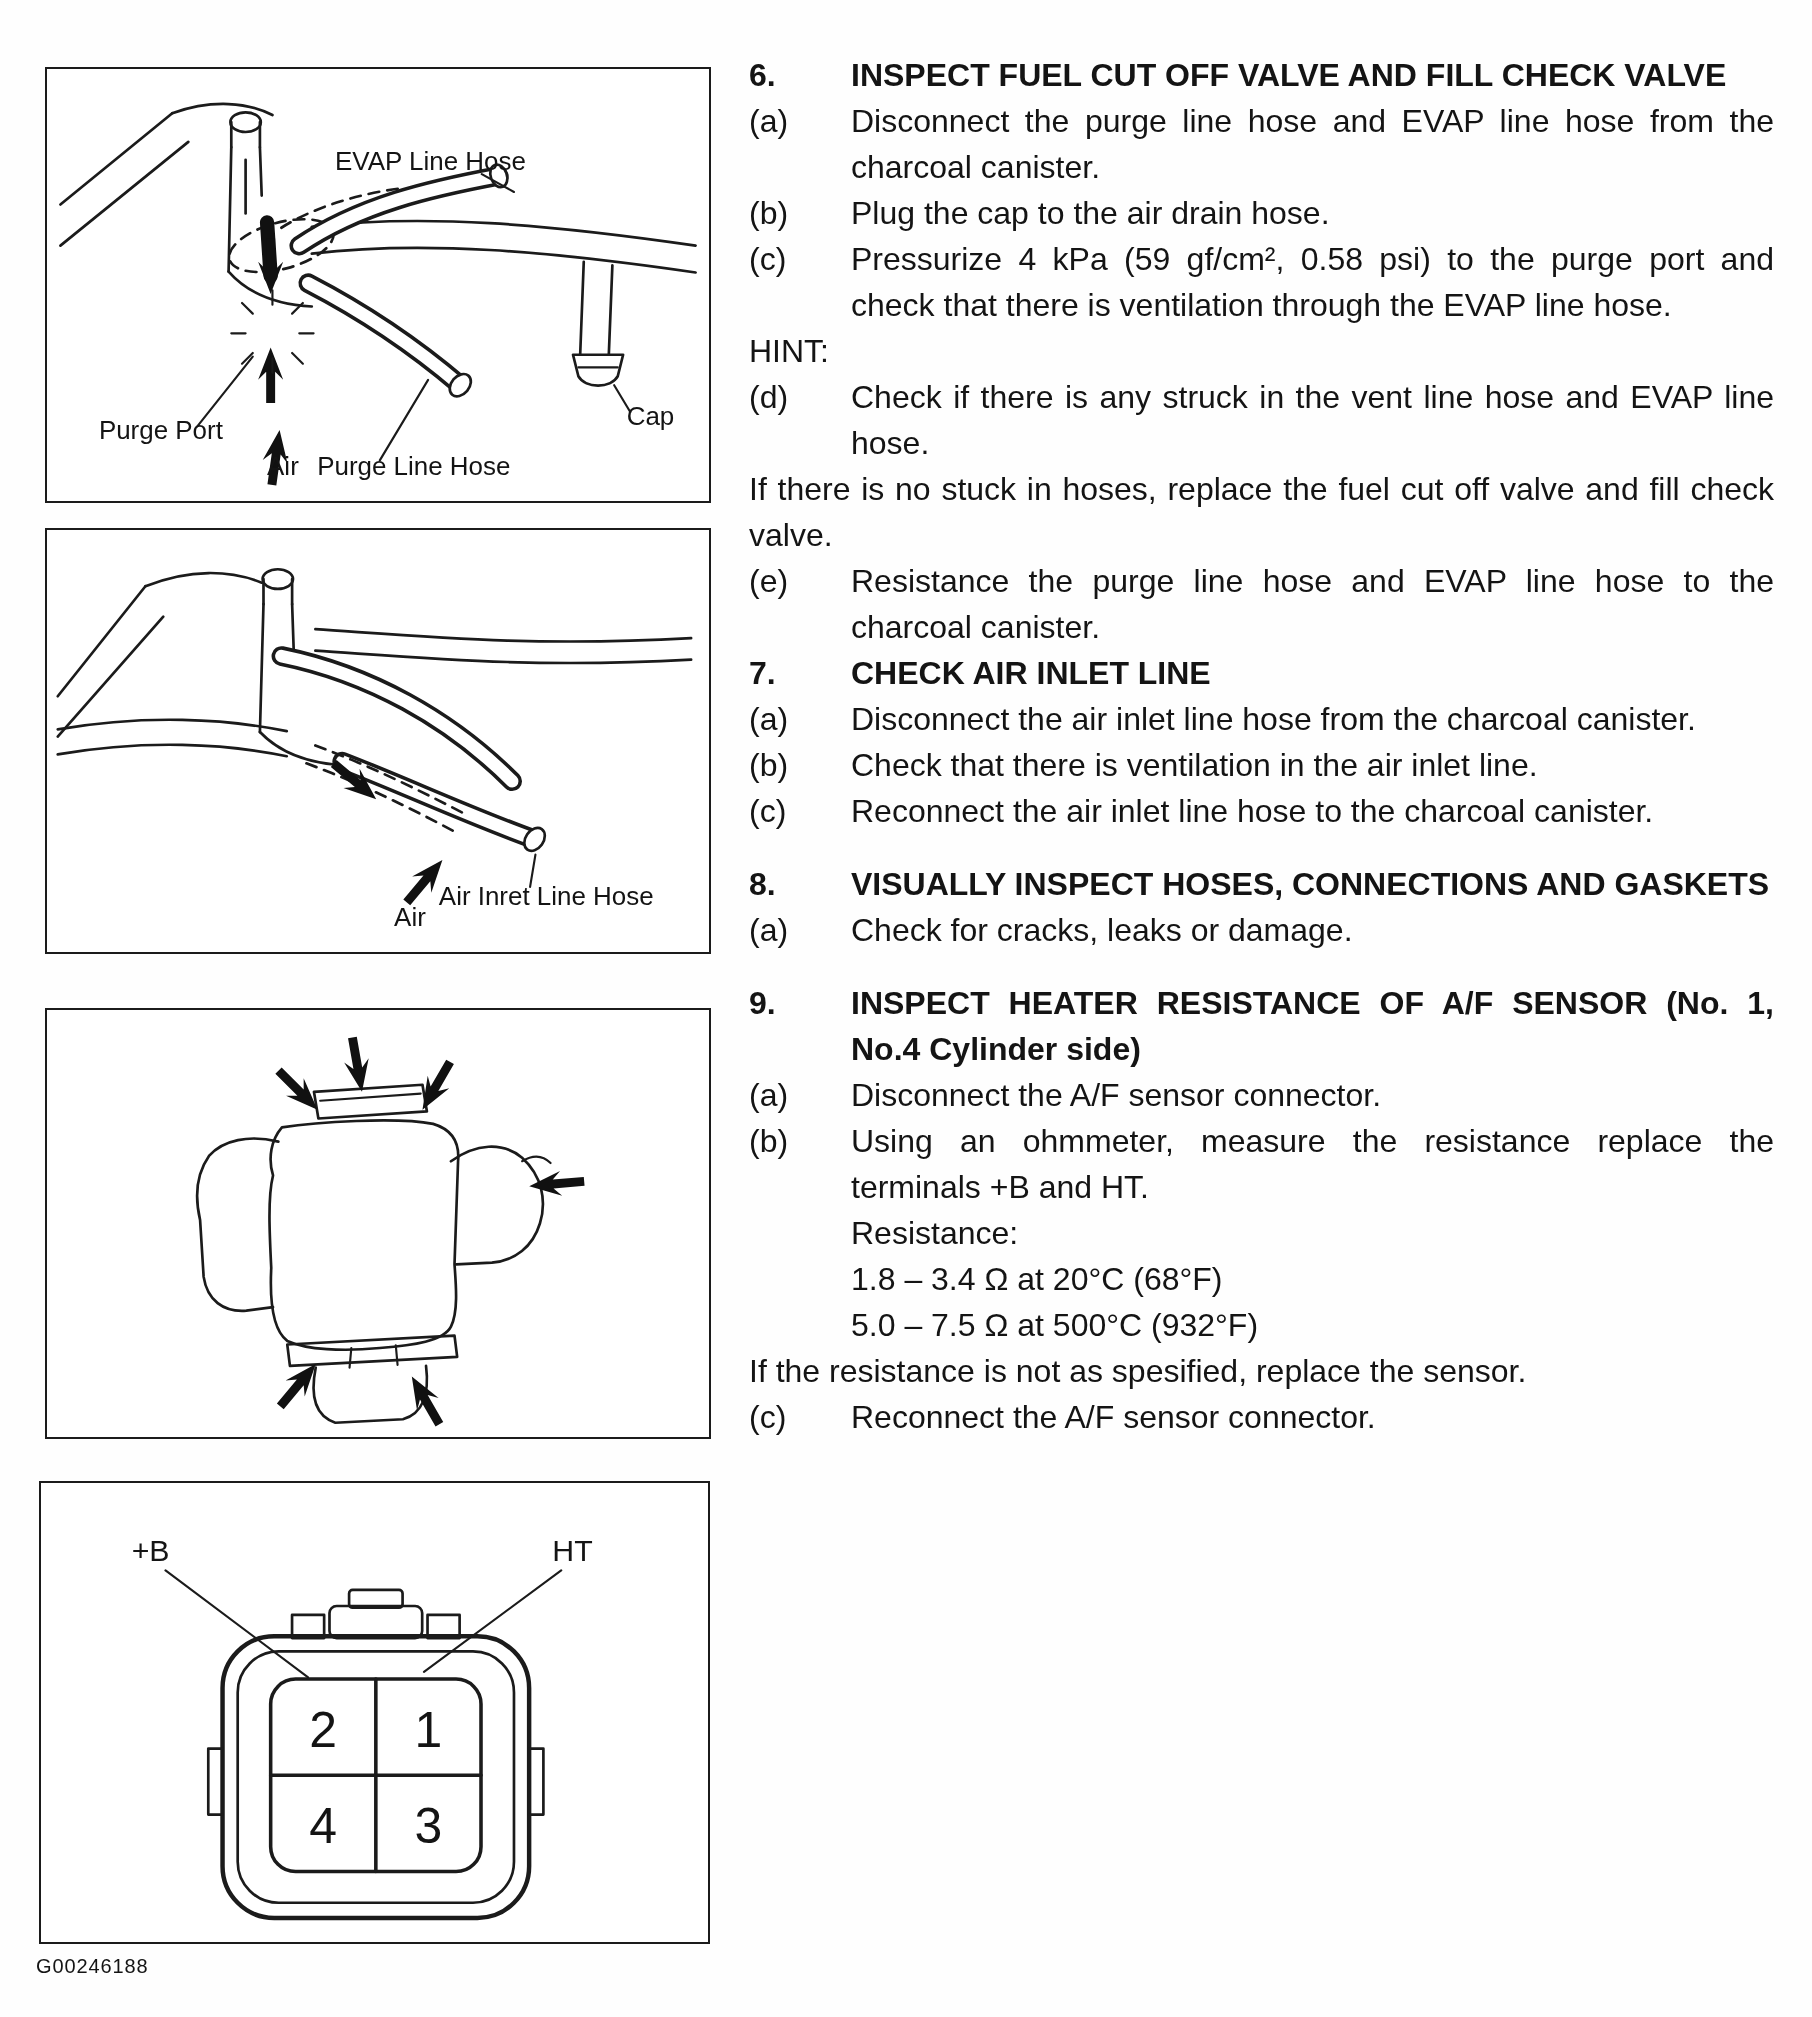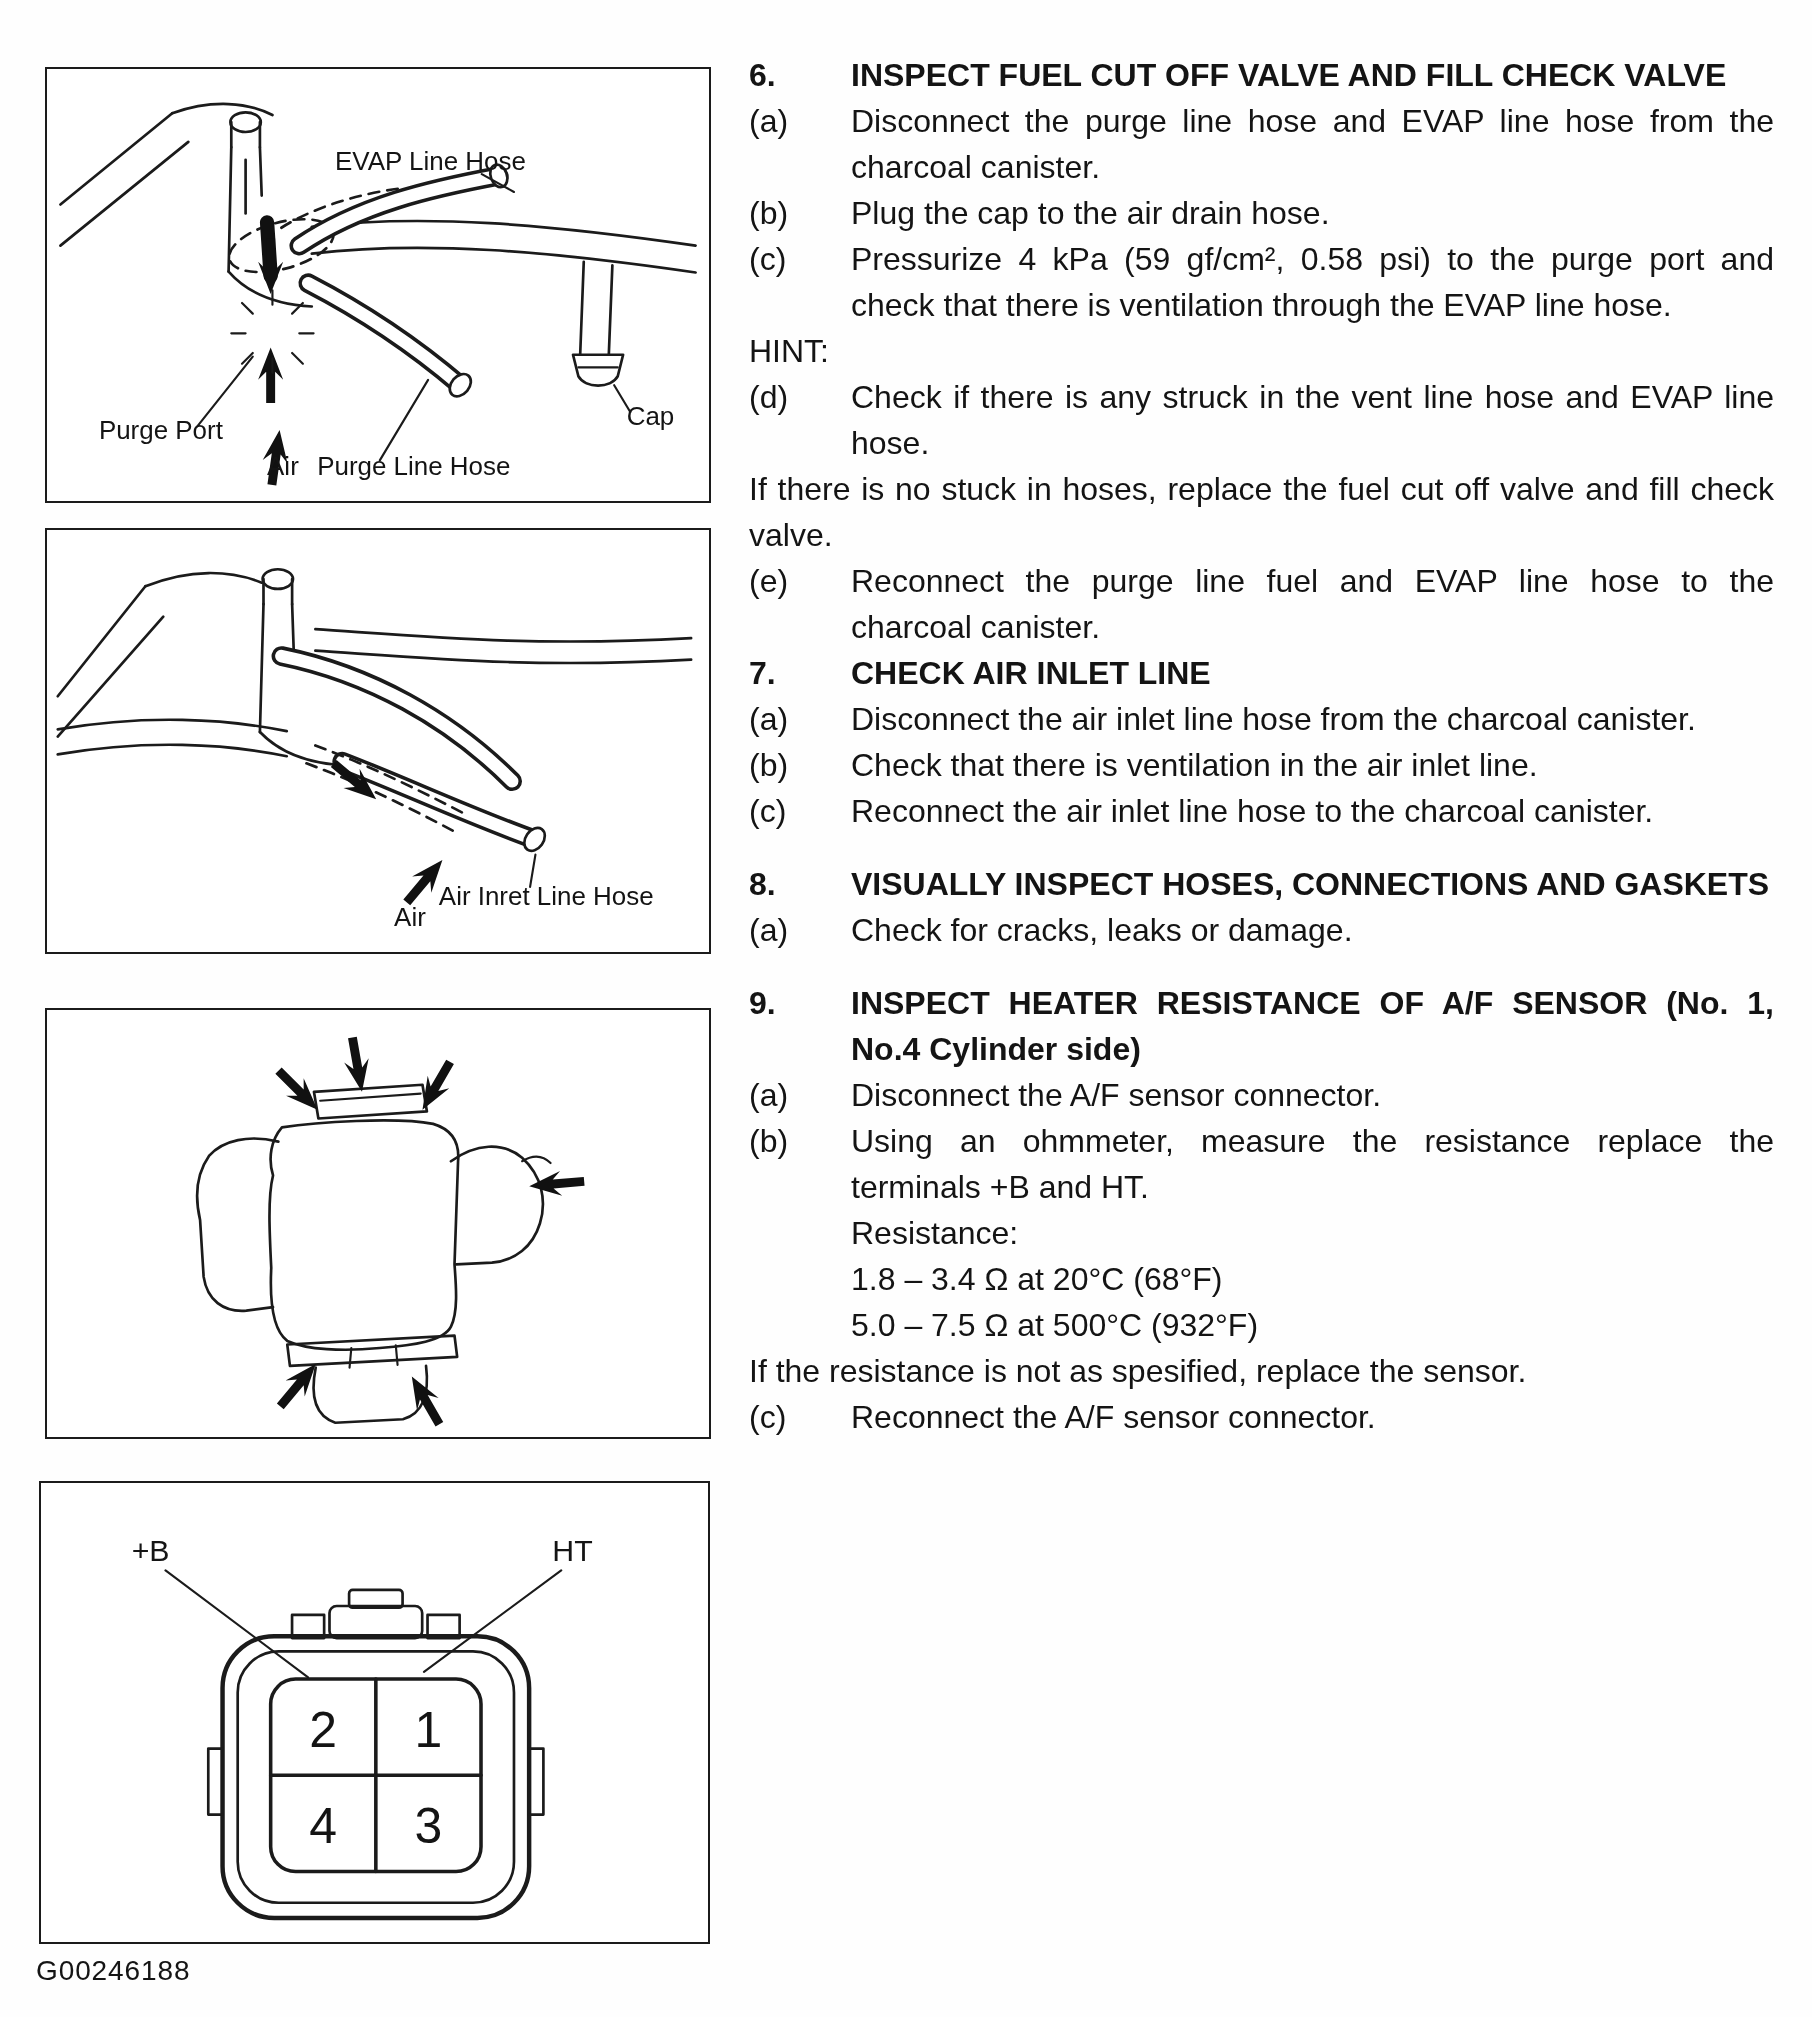--- a/index.html
+++ b/index.html
@@ -7,21 +7,21 @@
   body { font-family:"Liberation Sans", sans-serif; color:#141414; }
   .page { position:relative; width:1813px; height:2017px; background:#fefefe; overflow:hidden; }
 
   .figbox { position:absolute; border:2.7px solid #1b1b1b; background:#fff; }
   #figbox1 { left:45px;  top:61px;   width:666px; height:436px;margin-top:6px; }
   #figbox2 { left:45px;  top:528px;  width:666px; height:426px; }
   #figbox3 { left:45px;  top:1008px; width:666px; height:431px; }
   #figbox4 { left:39px;  top:1481px; width:671px; height:463px; }
   .figbox svg { display:block; width:100%; height:100%; }
 
-  #figcode { position:absolute; left:36px; top:1955px; font-size:28px; letter-spacing:0.9px; }
+  #figcode { position:absolute; left:36px; top:1955px; font-size:20px; letter-spacing:0.9px; }
 
   .textcol { position:absolute; left:749px; top:52px; width:1025px; font-size:32px; line-height:46px; }
   .row { display:flex; align-items:flex-start; }
   .row .lbl { flex:0 0 102px; }
   .row .txt { flex:1 1 auto; text-align:justify; }
   .heading { font-weight:bold; }
   .plain { text-align:justify; }
   .spec  { font-weight:normal; margin-left:102px; }
   .gap   { margin-top:27px; }
 
@@ -232,21 +232,21 @@
 
     <div class="row">
       <span class="lbl">(d)</span>
       <span class="txt">Check if there is any struck in the vent line hose and EVAP line hose.</span>
     </div>
 
     <div class="plain">If there is no stuck in hoses, replace the fuel cut off valve and fill check valve.</div>
 
     <div class="row">
       <span class="lbl">(e)</span>
-      <span class="txt">Reconnect the purge line fuel and EVAP line hose to the charcoal canister.</span>
+      <span class="txt">Resistance the purge line hose and EVAP line hose to the charcoal canister.</span>
     </div>
 
     <div class="row heading">
       <span class="lbl">7.</span>
       <span class="txt">CHECK AIR INLET LINE</span>
     </div>
 
     <div class="row">
       <span class="lbl">(a)</span>
       <span class="txt">Disconnect the air inlet line hose from the charcoal canister.</span>

